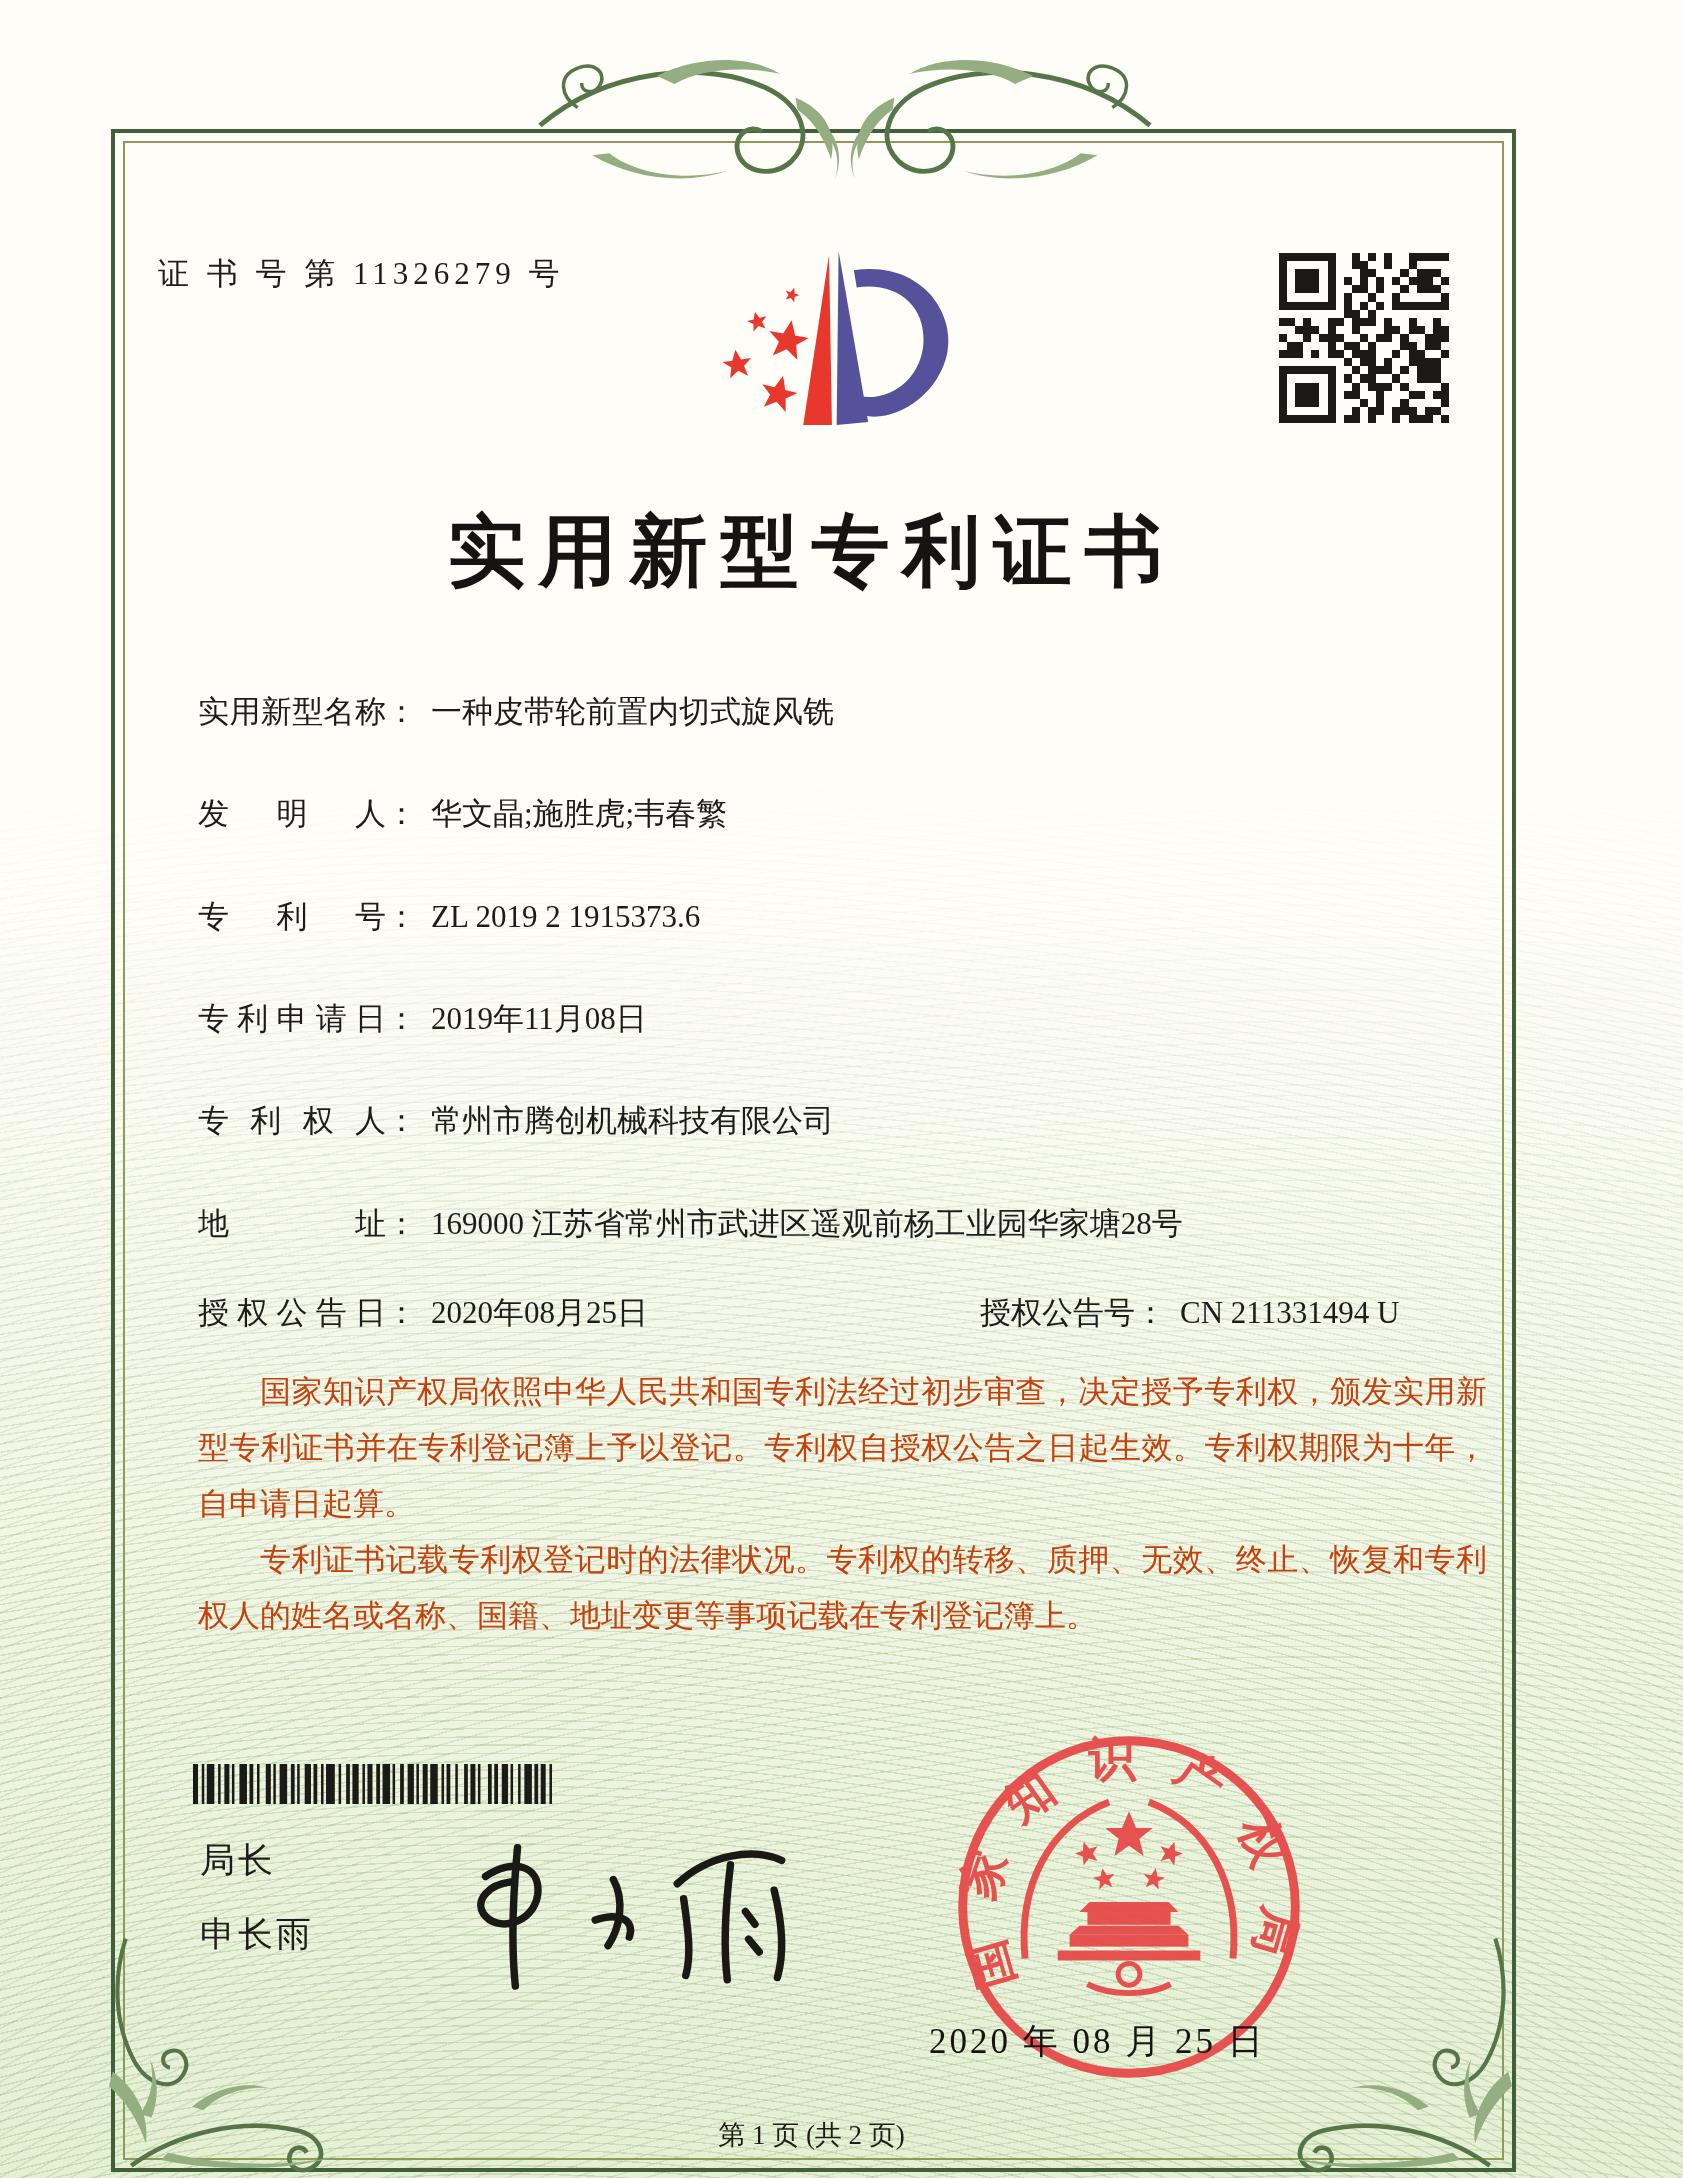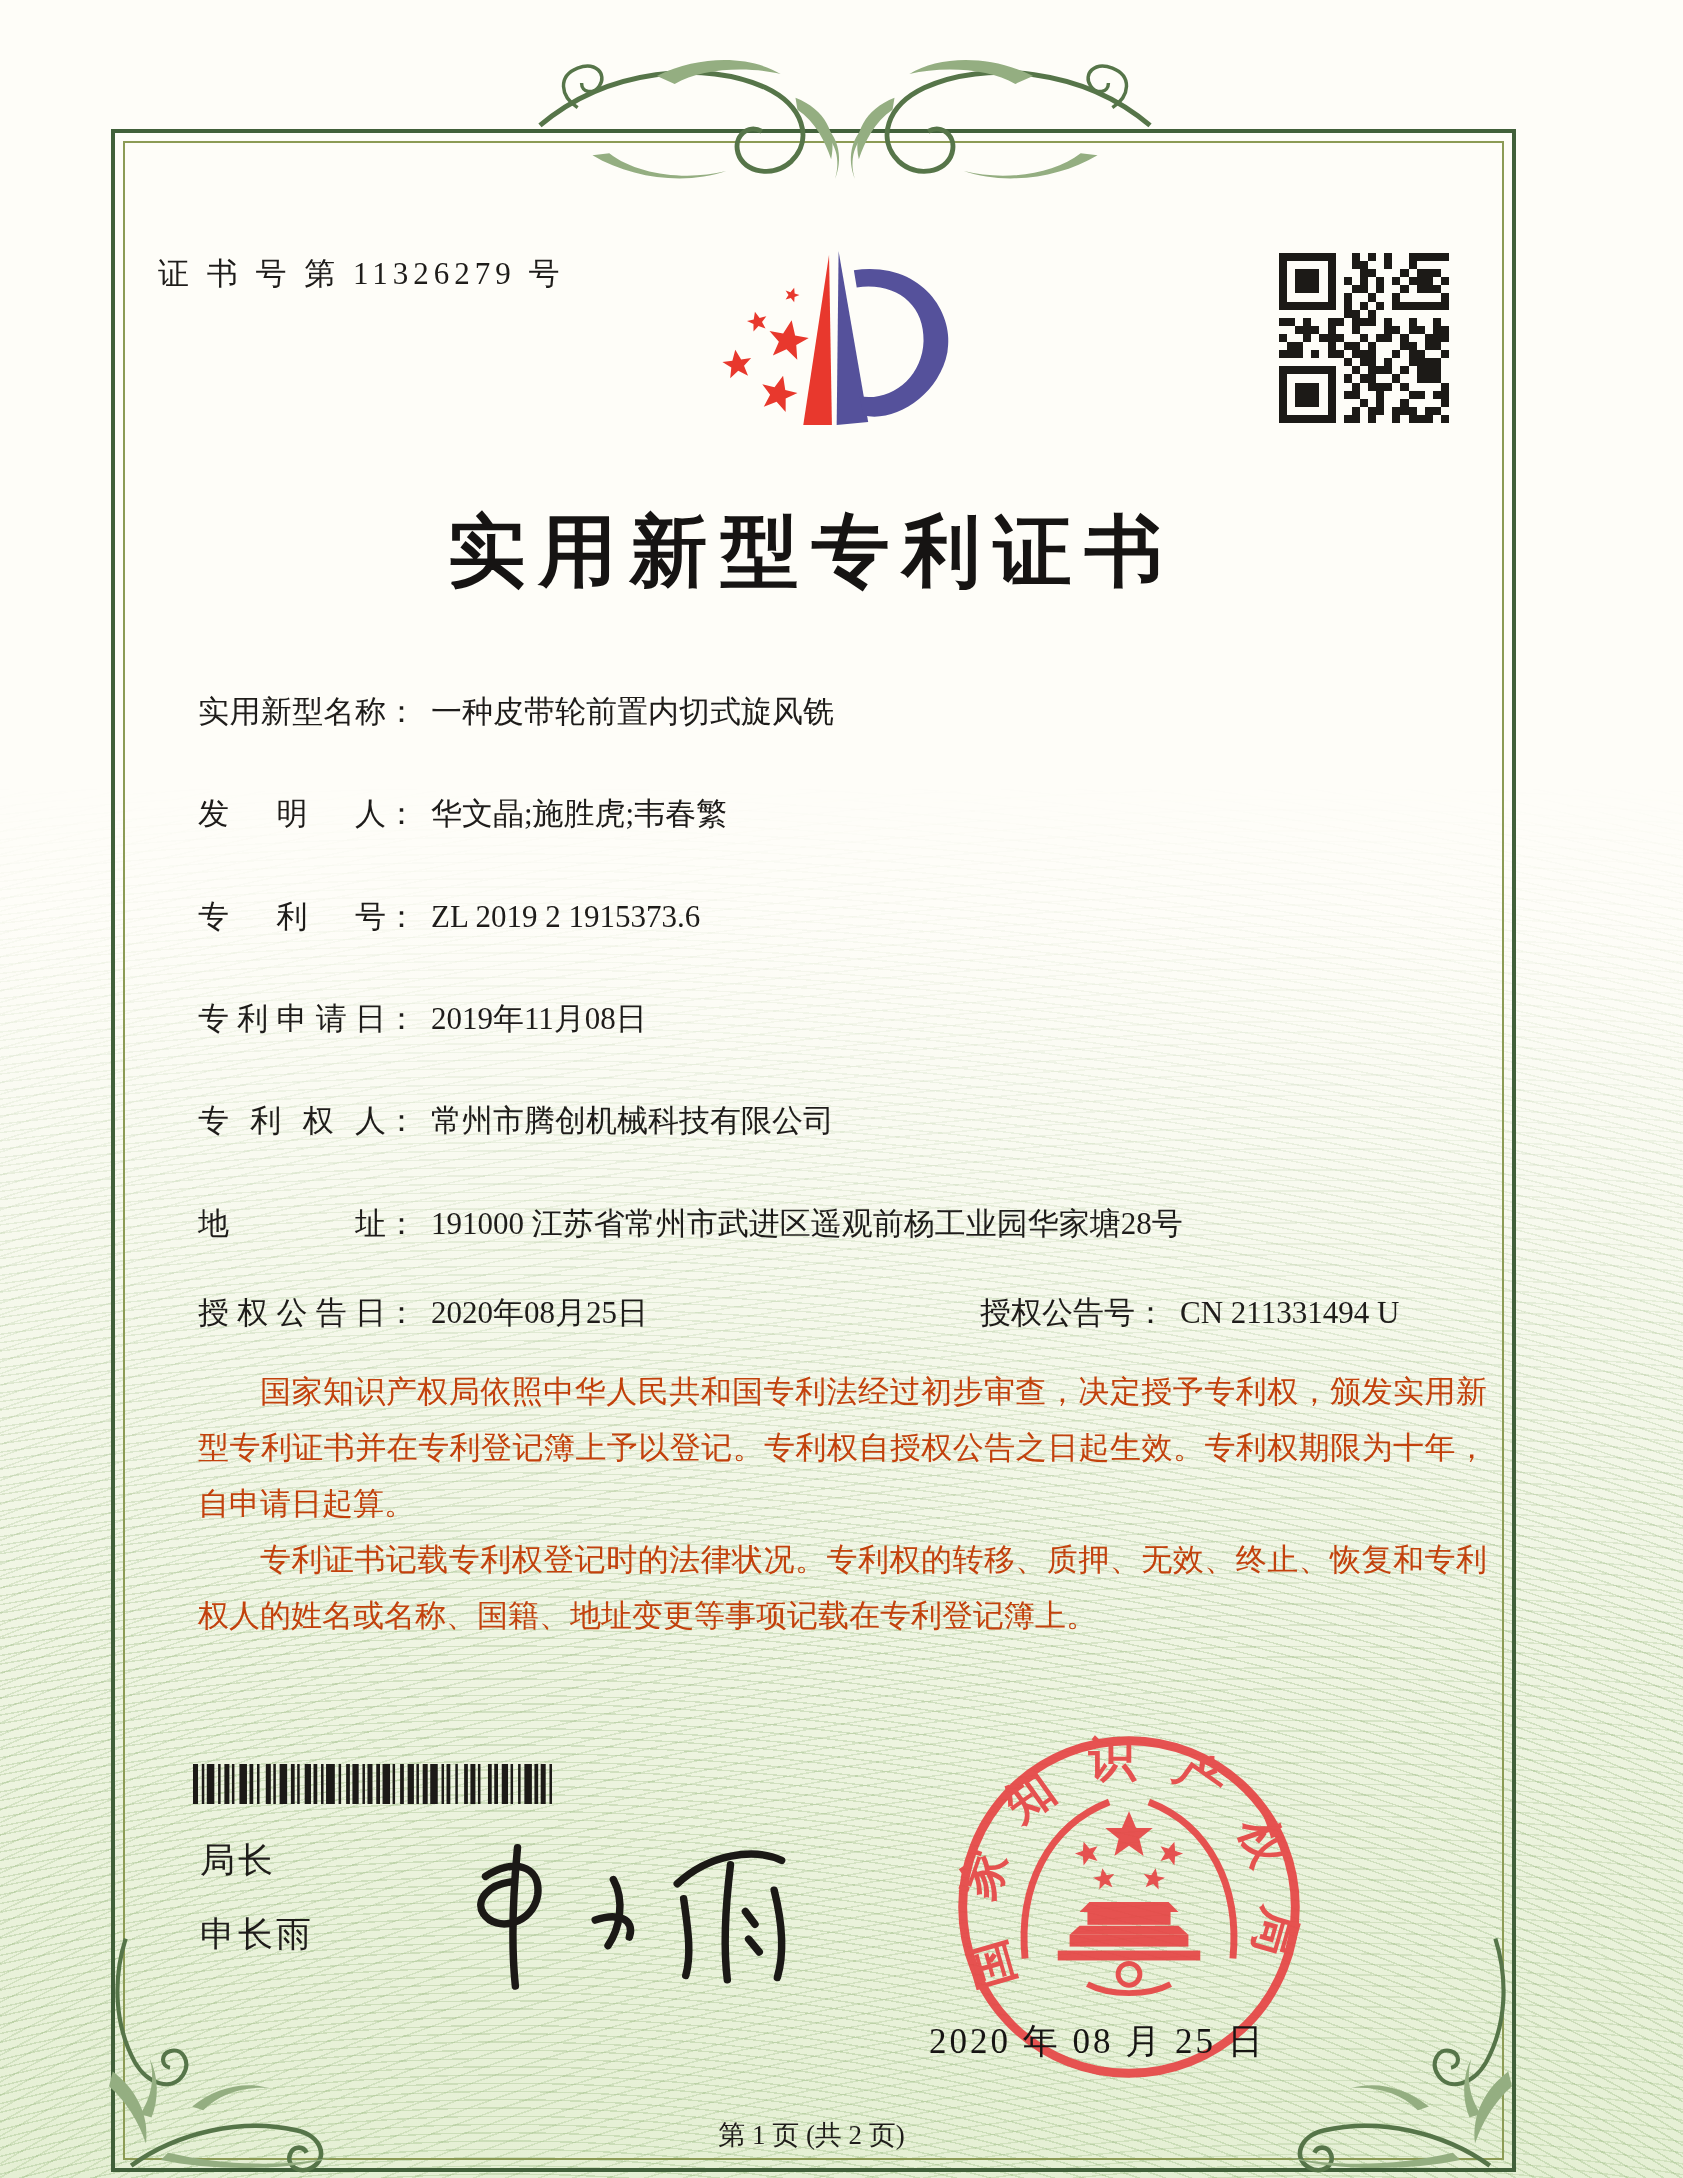--- a/index.html
+++ b/index.html
@@ -150,21 +150,21 @@
   <div class="frow" style="top:896px">
     <span class="flabel">专利号</span><span class="fcolon">：</span><span class="fvalue">ZL 2019 2 1915373.6</span>
   </div>
   <div class="frow" style="top:998px">
     <span class="flabel">专利申请日</span><span class="fcolon">：</span><span class="fvalue">2019年11月08日</span>
   </div>
   <div class="frow" style="top:1100px">
     <span class="flabel">专利权人</span><span class="fcolon">：</span><span class="fvalue">常州市腾创机械科技有限公司</span>
   </div>
   <div class="frow" style="top:1203px">
-    <span class="flabel">地址</span><span class="fcolon">：</span><span class="fvalue">191000 江苏省常州市武进区遥观前杨工业园华家塘28号</span>
+    <span class="flabel">地址</span><span class="fcolon">：</span><span class="fvalue">169000 江苏省常州市武进区遥观前杨工业园华家塘28号</span>
   </div>
   <div class="frow" style="top:1292px;width:1287px">
     <span class="flabel">授权公告日</span><span class="fcolon">：</span><span class="fvalue">2020年08月25日</span>
     <span class="pair2"><span>授权公告号</span><span>：</span><span class="fvalue">CN 211331494 U</span></span>
   </div>
 
   <div class="body-text">
     <p>国家知识产权局依照中华人民共和国专利法经过初步审查，决定授予专利权，颁发实用新型专利证书并在专利登记簿上予以登记。专利权自授权公告之日起生效。专利权期限为十年，自申请日起算。</p>
     <p>专利证书记载专利权登记时的法律状况。专利权的转移、质押、无效、终止、恢复和专利权人的姓名或名称、国籍、地址变更等事项记载在专利登记簿上。</p>
   </div>

